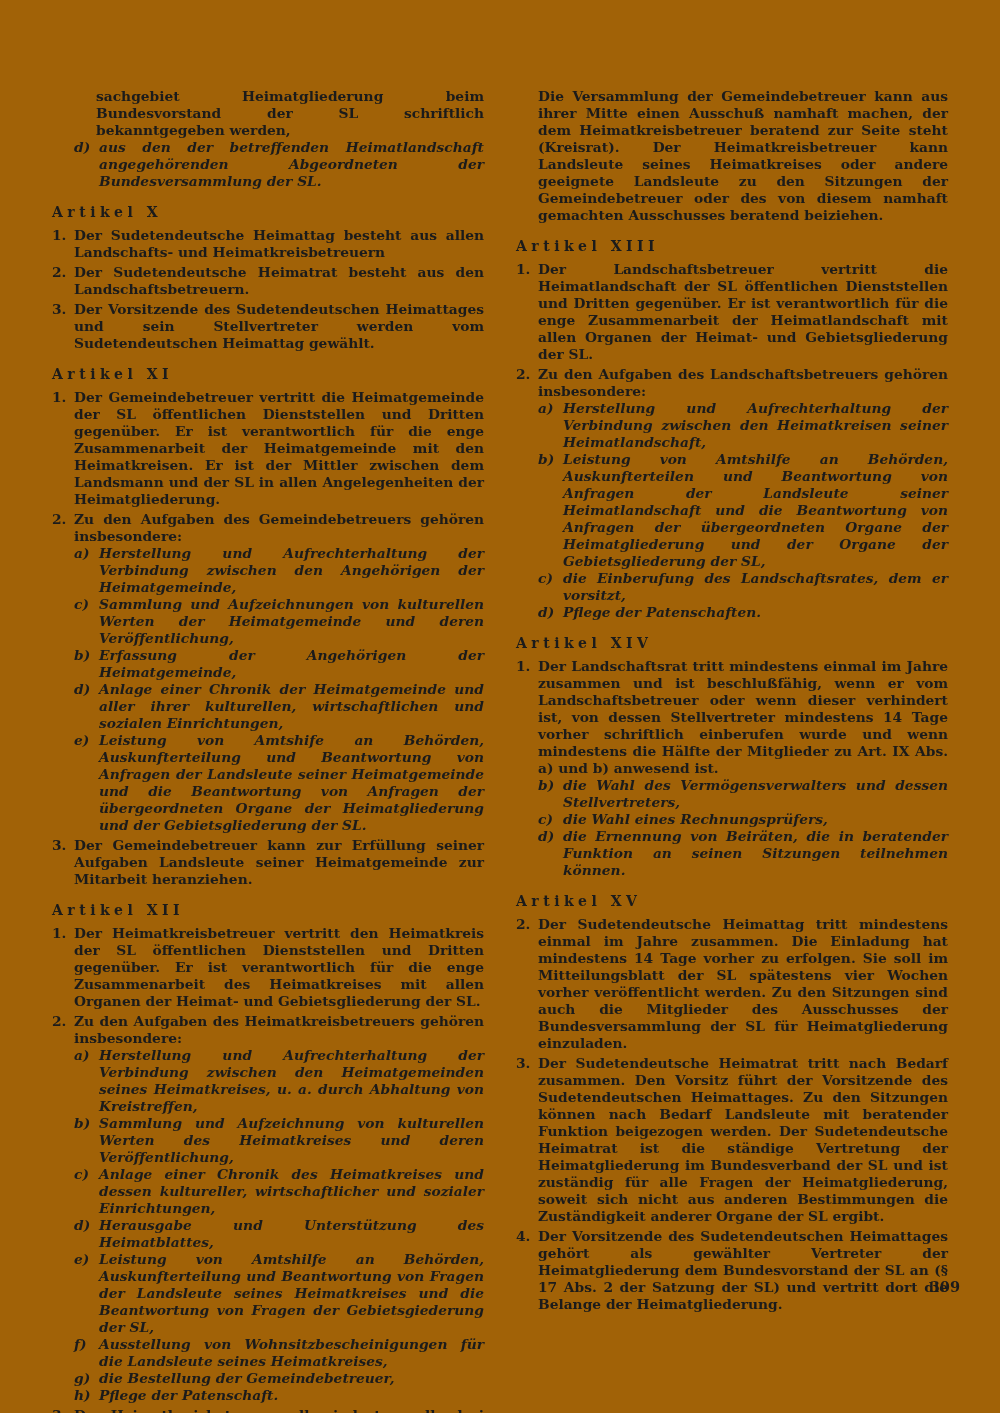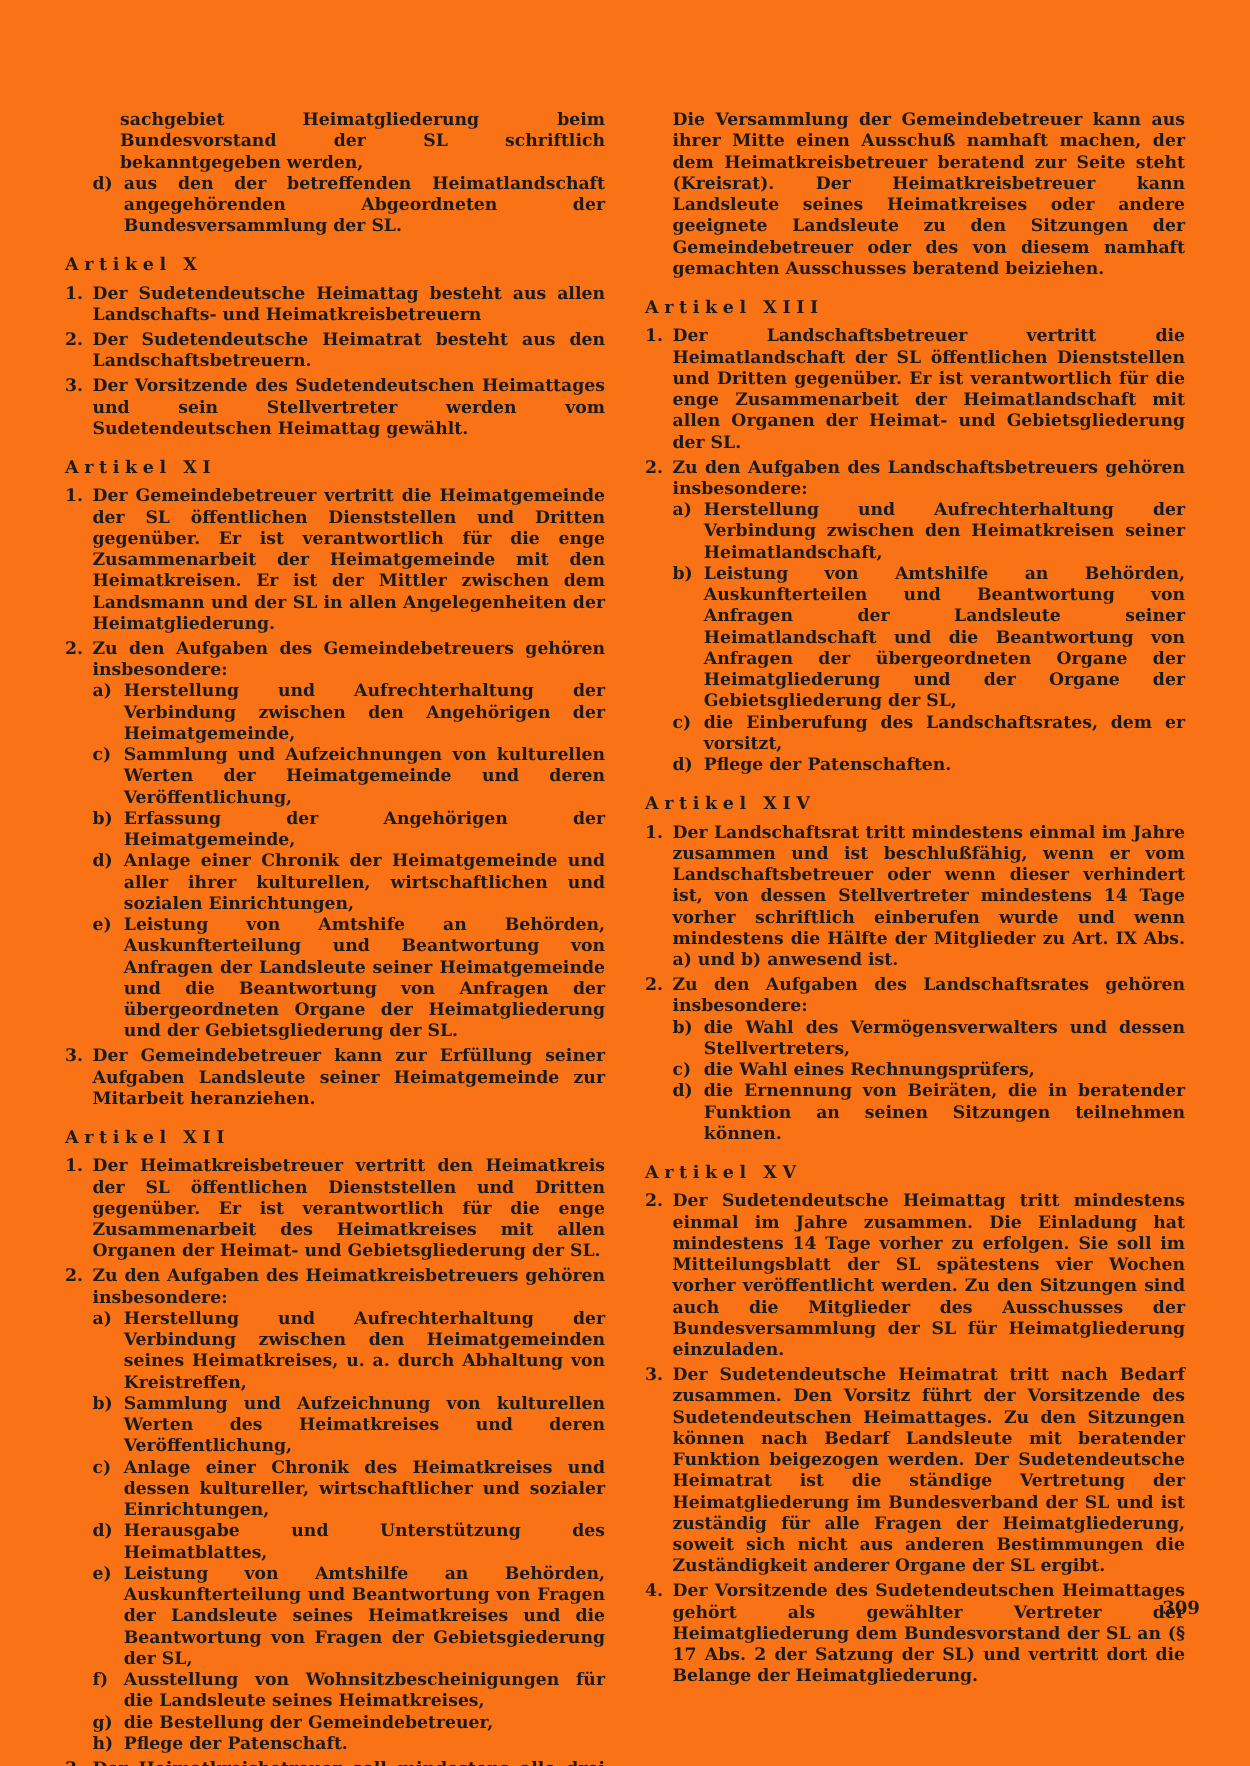--- a/index.html
+++ b/index.html
@@ -5,21 +5,21 @@
   html, body {
     margin: 0;
     padding: 0;
     background: #ffffff;
   }
   .page {
     position: relative;
     width: 1000px;
     height: 1413px;
     box-sizing: border-box;
-    background: #f97316;
+    background: #a16207;
     padding: 88px 52px 12px 52px;
     overflow: hidden;
     color: #1b1b1b;
     font-family: "DejaVu Serif", serif;
     font-weight: 700;
     font-size: 13.8px;
     line-height: 17px;
   }
   .columns {
     display: flex;
@@ -34,21 +34,21 @@
     text-align: justify;
     hyphens: auto;
     -webkit-hyphens: auto;
   }
   .item .label {
     display: inline-block;
     text-indent: 0;
   }
   .item.l1 { padding-left: 22px; text-indent: -22px; margin-top: 3px; }
   .item.l1 > .label { width: 22px; }
-  .item.l2 { padding-left: 47px; text-indent: -25px; }
+  .item.l2 { padding-left: 47px; text-indent: -25px; font-style: italic; }
   .item.l2 > .label { width: 25px; }
   .cont.l1 { padding-left: 22px; }
   .cont.l2 { padding-left: 44px; }
   .heading {
     letter-spacing: 0.32em;
     margin: 14px 0 6px 0;
     font-size: 14px;
     white-space: nowrap;
   }
   .page-number {
@@ -96,21 +96,20 @@
         <div class="cont l1">Die Versammlung der Gemeindebetreuer kann aus ihrer Mitte einen Ausschuß namhaft machen, der dem Heimatkreisbetreuer beratend zur Seite steht (Kreisrat). Der Heimatkreisbetreuer kann Landsleute seines Heimatkreises oder andere geeignete Landsleute zu den Sitzungen der Gemeindebetreuer oder des von diesem namhaft gemachten Ausschusses beratend beiziehen.</div>
         <div class="heading">Artikel XIII</div>
         <div class="item l1"><span class="label">1.</span><span class="text">Der Landschaftsbetreuer vertritt die Heimatlandschaft der SL öffentlichen Dienststellen und Dritten gegenüber. Er ist verantwortlich für die enge Zusammenarbeit der Heimatlandschaft mit allen Organen der Heimat- und Gebietsgliederung der SL.</span></div>
         <div class="item l1"><span class="label">2.</span><span class="text">Zu den Aufgaben des Landschaftsbetreuers gehören insbesondere:</span></div>
         <div class="item l2"><span class="label">a)</span><span class="text">Herstellung und Aufrechterhaltung der Verbindung zwischen den Heimatkreisen seiner Heimatlandschaft,</span></div>
         <div class="item l2"><span class="label">b)</span><span class="text">Leistung von Amtshilfe an Behörden, Auskunfterteilen und Beantwortung von Anfragen der Landsleute seiner Heimatlandschaft und die Beantwortung von Anfragen der übergeordneten Organe der Heimatgliederung und der Organe der Gebietsgliederung der SL,</span></div>
         <div class="item l2"><span class="label">c)</span><span class="text">die Einberufung des Landschaftsrates, dem er vorsitzt,</span></div>
         <div class="item l2"><span class="label">d)</span><span class="text">Pflege der Patenschaften.</span></div>
         <div class="heading">Artikel XIV</div>
         <div class="item l1"><span class="label">1.</span><span class="text">Der Landschaftsrat tritt mindestens einmal im Jahre zusammen und ist beschlußfähig, wenn er vom Landschaftsbetreuer oder wenn dieser verhindert ist, von dessen Stellvertreter mindestens 14 Tage vorher schriftlich einberufen wurde und wenn mindestens die Hälfte der Mitglieder zu Art. IX Abs. a) und b) anwesend ist.</span></div>
-        <div class="item l1"><span class="label">2.</span><span class="text">Zu den Aufgaben des Landschaftsrates gehören insbesondere:</span></div>
         <div class="item l2"><span class="label">b)</span><span class="text">die Wahl des Vermögensverwalters und dessen Stellvertreters,</span></div>
         <div class="item l2"><span class="label">c)</span><span class="text">die Wahl eines Rechnungsprüfers,</span></div>
         <div class="item l2"><span class="label">d)</span><span class="text">die Ernennung von Beiräten, die in beratender Funktion an seinen Sitzungen teilnehmen können.</span></div>
         <div class="heading">Artikel XV</div>
         <div class="item l1"><span class="label">2.</span><span class="text">Der Sudetendeutsche Heimattag tritt mindestens einmal im Jahre zusammen. Die Einladung hat mindestens 14 Tage vorher zu erfolgen. Sie soll im Mitteilungsblatt der SL spätestens vier Wochen vorher veröffentlicht werden. Zu den Sitzungen sind auch die Mitglieder des Ausschusses der Bundesversammlung der SL für Heimatgliederung einzuladen.</span></div>
         <div class="item l1"><span class="label">3.</span><span class="text">Der Sudetendeutsche Heimatrat tritt nach Bedarf zusammen. Den Vorsitz führt der Vorsitzende des Sudetendeutschen Heimattages. Zu den Sitzungen können nach Bedarf Landsleute mit beratender Funktion beigezogen werden. Der Sudetendeutsche Heimatrat ist die ständige Vertretung der Heimatgliederung im Bundesverband der SL und ist zuständig für alle Fragen der Heimatgliederung, soweit sich nicht aus anderen Bestimmungen die Zuständigkeit anderer Organe der SL ergibt.</span></div>
         <div class="item l1"><span class="label">4.</span><span class="text">Der Vorsitzende des Sudetendeutschen Heimattages gehört als gewählter Vertreter der Heimatgliederung dem Bundesvorstand der SL an (§ 17 Abs. 2 der Satzung der SL) und vertritt dort die Belange der Heimatgliederung.</span></div>
       </div>
     </div>
   <div class="page-number">309</div>

